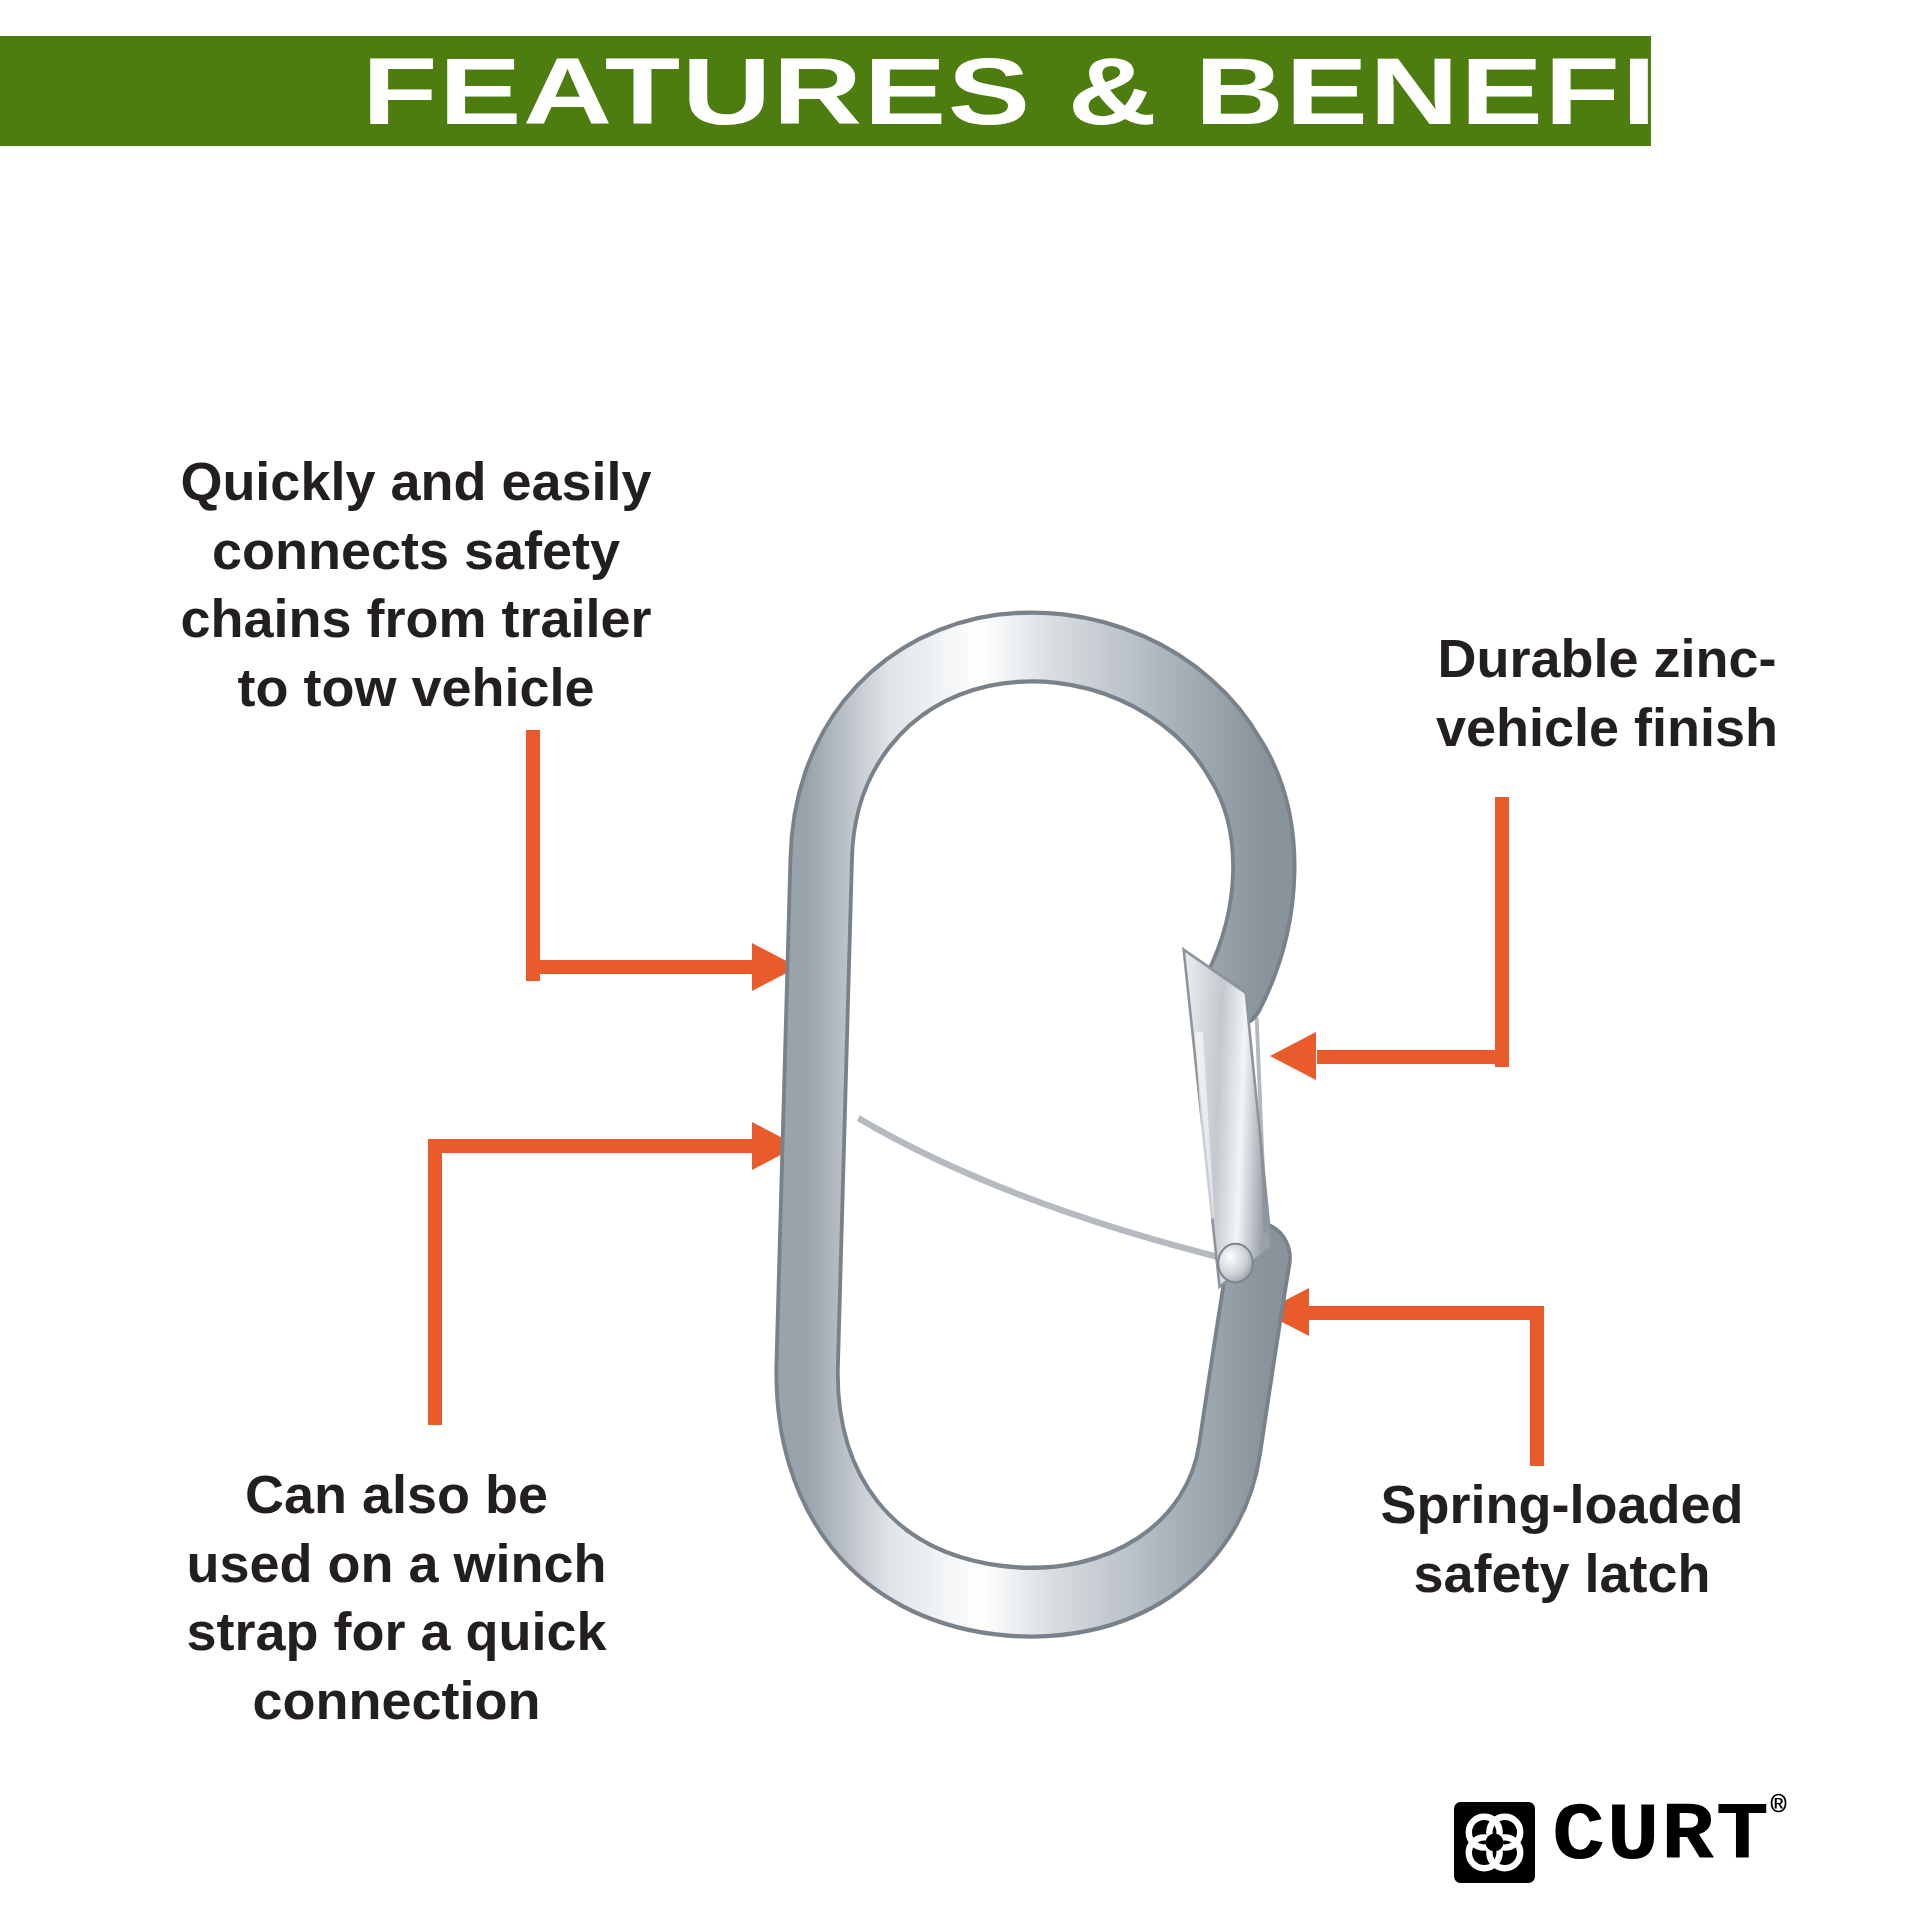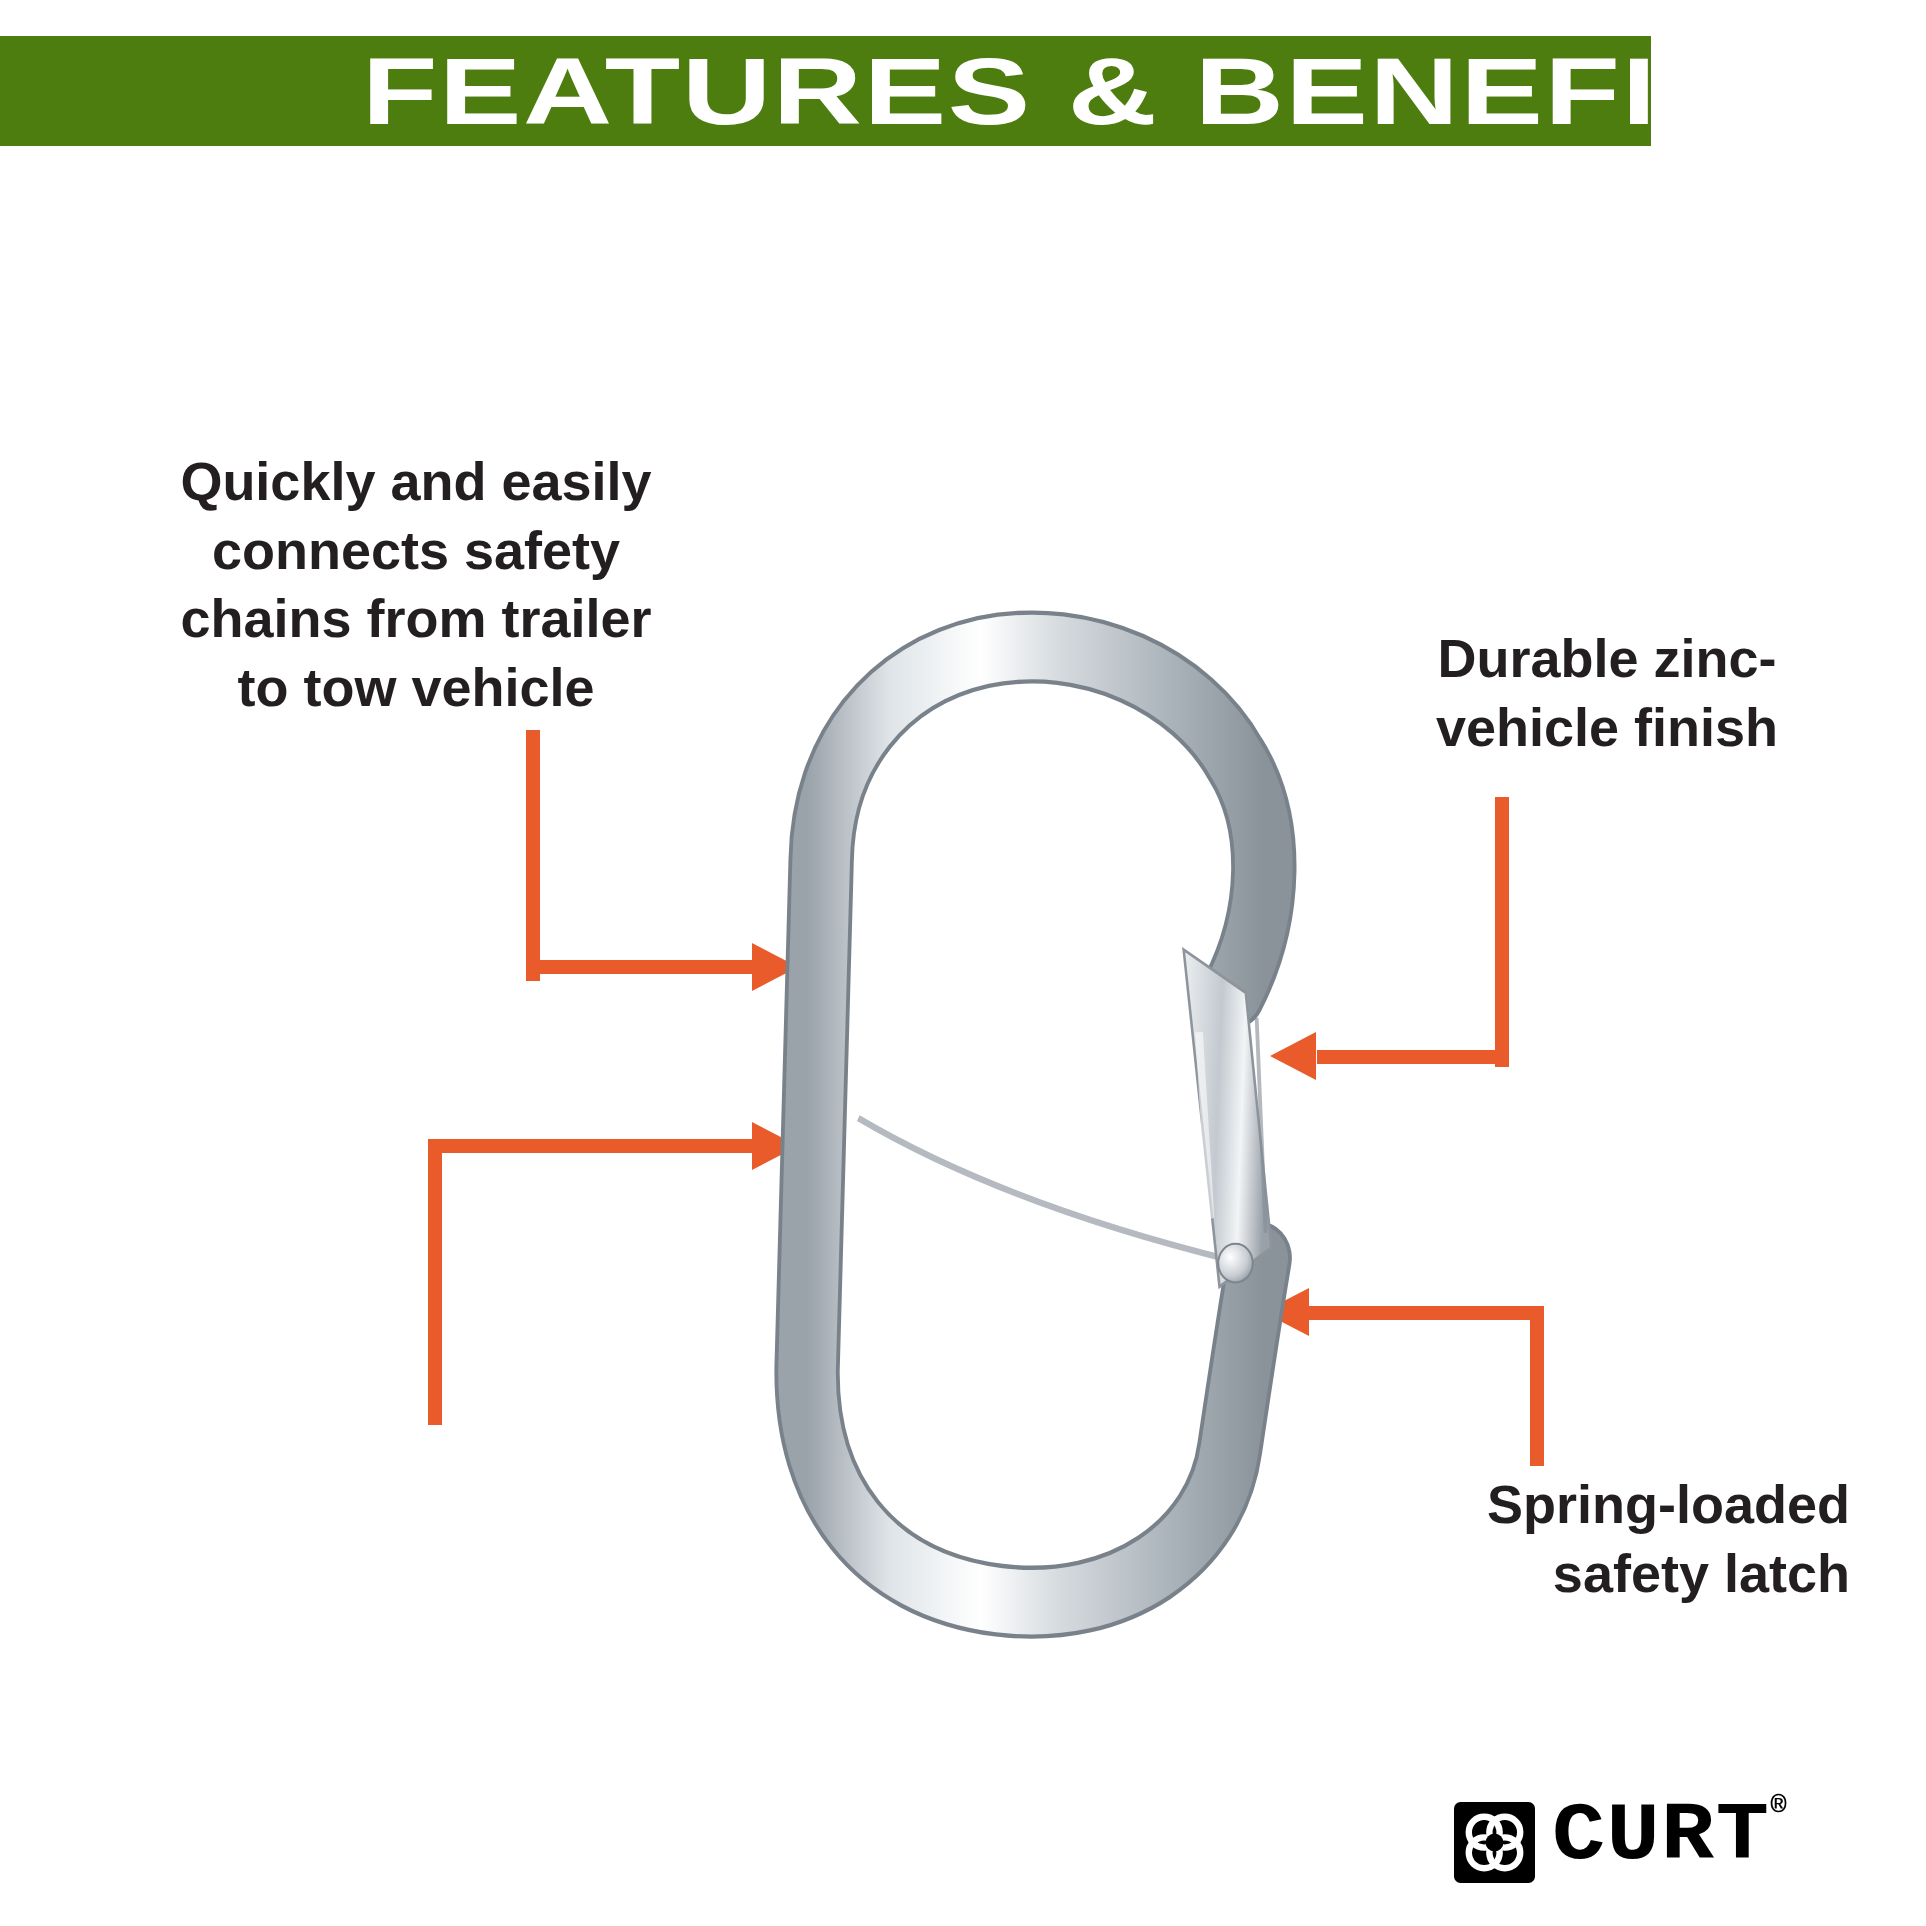--- a/index.html
+++ b/index.html
@@ -42,21 +42,21 @@
     color: #231F20;
     font-weight: bold;
     font-size: 54px;
     line-height: 1.27;
     text-align: center;
     white-space: pre-line;
   }
   #callout-connect { left: 96px;  top: 447px;  width: 640px; }
   #callout-zinc    { left: 1306px; top: 624px;  width: 602px;  }
   #callout-winch   { left: 70px;  top: 1460px; width: 653px; }
-  #callout-latch   { left: 1274px; top: 1470px; width: 576px; text-align: right;  }
+  #callout-latch   { left: 1274px; top: 1470px; width: 576px;  }
   
   .h-line, .v-line { position: absolute; background: #E95B2B; }
   .h-line { height: 14px; }
   .v-line { width: 14px; }
   .head-right {
     position: absolute; width: 0; height: 0;
     border-top: 24px solid transparent;
     border-bottom: 24px solid transparent;
     border-left: 46px solid #E95B2B;
   }
@@ -108,20 +108,24 @@
   </div>
 
   <div id="callout-connect" class="callout">Quickly and easily
 connects safety
 chains from trailer
 to tow vehicle</div>
 
   <div id="callout-zinc" class="callout">Durable zinc-
 vehicle finish</div>
 
+  <div id="callout-winch" class="callout">Can also be
+used on a winch
+strap for a quick
+connection</div>
 
   <div id="callout-latch" class="callout">Spring-loaded
 safety latch</div>
 
   <div class="v-line" style="left:526px; top:730px; height:251px;"></div>
   <div class="h-line" style="left:526px; top:960px; width:227px;"></div>
   <div class="head-right" style="left:752px; top:943px;"></div>
 
   <div class="v-line" style="left:1495px; top:797px; height:270px;"></div>
   <div class="h-line" style="left:1317px; top:1050px; width:192px;"></div>

